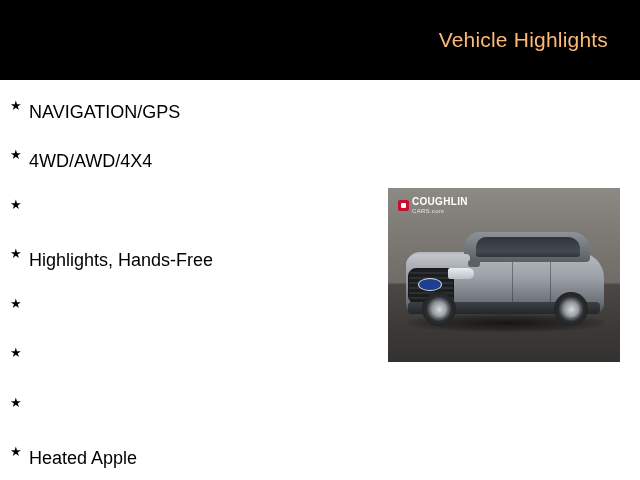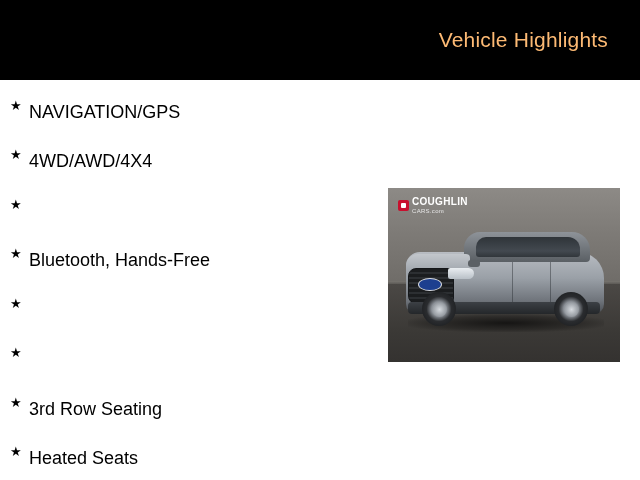--- a/index.html
+++ b/index.html
@@ -295,35 +295,34 @@
     </li>
     <li class="feature-item">
       <span class="feature-bullet">★</span>
       <span class="feature-label">4WD/AWD/4X4</span>
     </li>
     <li class="feature-item">
       <span class="feature-bullet">★</span>
     </li>
     <li class="feature-item">
       <span class="feature-bullet">★</span>
-      <span class="feature-label">Bluetooth, Hands-Free</span>
-    </li>
-    <li class="feature-item">
-      <span class="feature-bullet">★</span>
-    </li>
-    <li class="feature-item">
-      <span class="feature-bullet">★</span>
-    </li>
-    <li class="feature-item">
-      <span class="feature-bullet">★</span>
-      <span class="feature-label">3rd Row Seating</span>
-    </li>
-    <li class="feature-item">
-      <span class="feature-bullet">★</span>
-      <span class="feature-label">Heated Seats</span>
+      <span class="feature-label">Highlights, Hands-Free</span>
+    </li>
+    <li class="feature-item">
+      <span class="feature-bullet">★</span>
+    </li>
+    <li class="feature-item">
+      <span class="feature-bullet">★</span>
+    </li>
+    <li class="feature-item">
+      <span class="feature-bullet">★</span>
+    </li>
+    <li class="feature-item">
+      <span class="feature-bullet">★</span>
+      <span class="feature-label">Heated Apple</span>
     </li>
   </ul>
 
   <div class="photo">
     <div class="photo-sky"></div>
     <div class="photo-horizon"></div>
     <div class="photo-ground"></div>
 
     <div class="suv">
       <div class="suv-shadow"></div>

